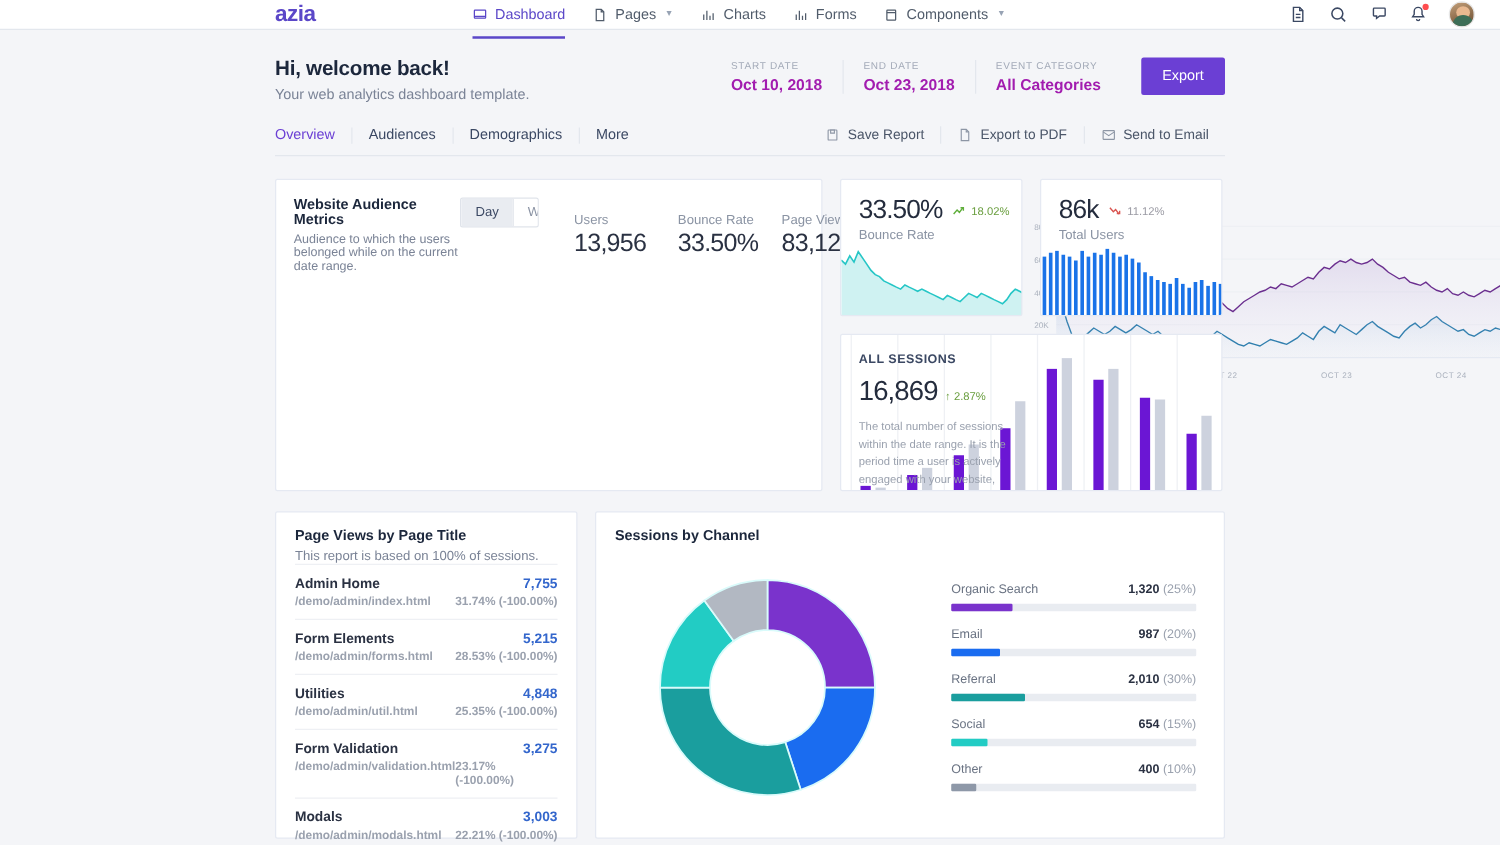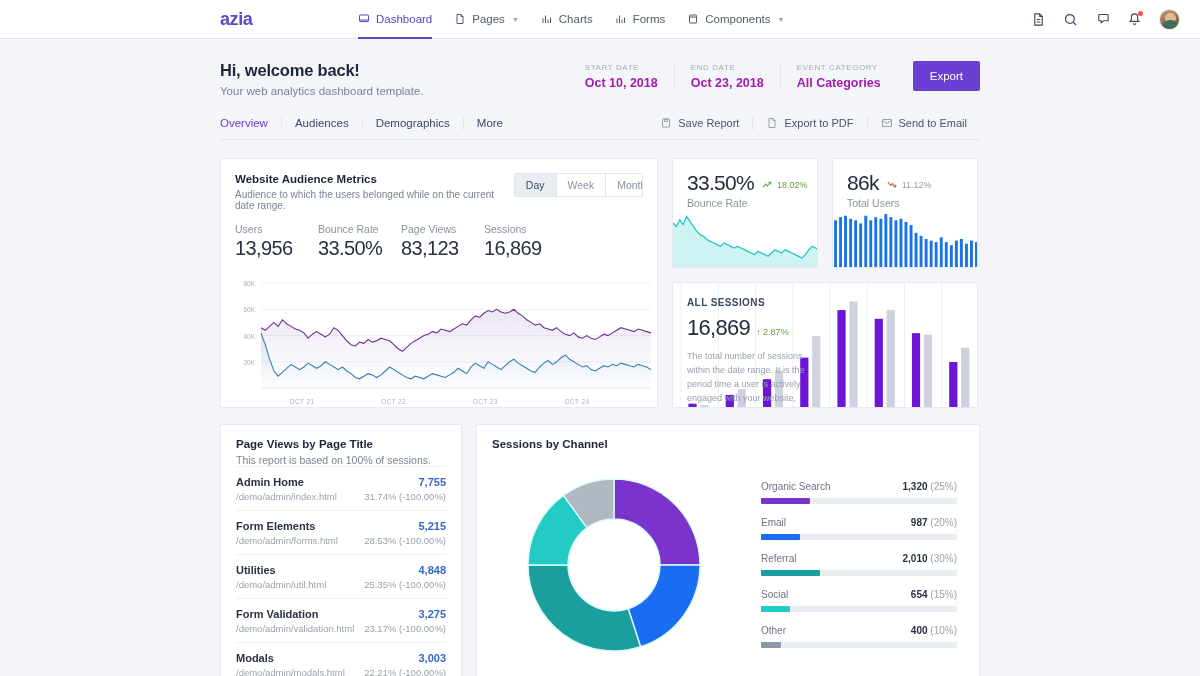--- a/index.html
+++ b/index.html
@@ -6,22 +6,22 @@
   html, body {
     width: 1200px; height: 676px;
     background: #f4f5f8;
     font-family: "Liberation Sans", sans-serif;
     color: #1c273c;
     overflow: hidden;
   }
 
   
   .navbar {
-    height: 39px; background: #fff; border-bottom: 1px solid #e3e7ed;
-    display: flex; align-items: center; padding: 0 20px;
+    height: 24px; background: #fff; border-bottom: 1px solid #e3e7ed;
+    display: flex; align-items: center; padding: 0 20px; gap: 20px;
   }
   .logo {
     color: #5b47c8; font-size: 18px; font-weight: 700; letter-spacing: -0.4px;
     margin-left: 200px; width: 90px;
   }
   .nav-links { display: flex; align-items: center; gap: 22px; margin-left: 48px; }
   .nav-link {
     display: flex; align-items: center; gap: 6px;
     font-size: 11.5px; color: #515c6b; height: 39px; position: relative;
     cursor: pointer;
@@ -92,21 +92,21 @@
   .tab-action:first-child { border-left: 0; }
   .tab-action svg { color: #8d96a5; }
 
   
   .card { background: #fff; border: 1px solid #e5e9f2; border-radius: 2px; }
 
   .grid-top { display: flex; gap: 14px; margin-top: 18px; height: 250px; }
   .col-left { width: 438px; }
   .col-right { width: 306px; display: flex; flex-direction: column; gap: 14px; }
 
-  .metrics-card { height: 250px; padding: 14px 0 0 0; display: flex; flex-direction: column; }
+  .metrics-card { height: 250px; padding: 14px 0 0 0; display: flex; flex-direction: row; }
   .metrics-head { display: flex; align-items: flex-start; padding: 0 14px; }
   .metrics-title { font-size: 11.5px; font-weight: 700; }
   .metrics-sub { font-size: 10px; color: #7a8396; margin-top: 4px; }
   .seg { display: flex; border: 1px solid #dfe3ea; border-radius: 2px; overflow: hidden; margin-left: auto; }
   .seg div {
     font-size: 10.5px; padding: 5px 11px; color: #8992a3; cursor: pointer;
     border-left: 1px solid #dfe3ea; background: #fff;
   }
   .seg div:first-child { border-left: 0; }
   .seg div.on { background: #e9ecf1; color: #3b4863; }
@@ -143,21 +143,21 @@
   
   .grid-bottom { display: flex; gap: 14px; margin-top: 16px; height: 262px; }
   .pv-card { width: 242px; padding: 13px 15px 0 15px; }
   .pv-title { font-size: 11.5px; font-weight: 700; }
   .pv-sub { font-size: 10.5px; color: #7a8396; margin-top: 4px; }
   .pv-row { border-top: 1px solid #eef0f4; padding: 9px 0 8px 0; }
   .pv-row:first-of-type { border-top: 0; margin-top: 8px; }
   .pv-l1 { display: flex; align-items: baseline; }
   .pv-name { font-size: 11px; font-weight: 700; color: #2a3142; }
   .pv-val { margin-left: auto; font-size: 11px; font-weight: 700; color: #3366cc; }
-  .pv-l2 { display: flex; align-items: center; margin-top: 3px; }
+  .pv-l2 { display: flex; align-items: flex-start; margin-top: 3px; font-weight: bold; }
   .pv-url { font-size: 9.5px; color: #9aa1ae; }
   .pv-pct { margin-left: auto; font-size: 9.5px; color: #9aa1ae; }
 
   .chan-card { flex: 1; padding: 13px 0 0 0; display: flex; flex-direction: column; }
   .chan-title { font-size: 11.5px; font-weight: 700; padding: 0 15px; }
   .chan-body { display: flex; flex: 1; align-items: center; padding: 0 12px 6px 12px; }
   .donut-box { width: 250px; display: flex; align-items: center; justify-content: center; }
   .legend { flex: 1; padding: 0 10px 0 22px; }
   .leg-row { margin-bottom: 13px; }
   .leg-row:last-child { margin-bottom: 0; }

